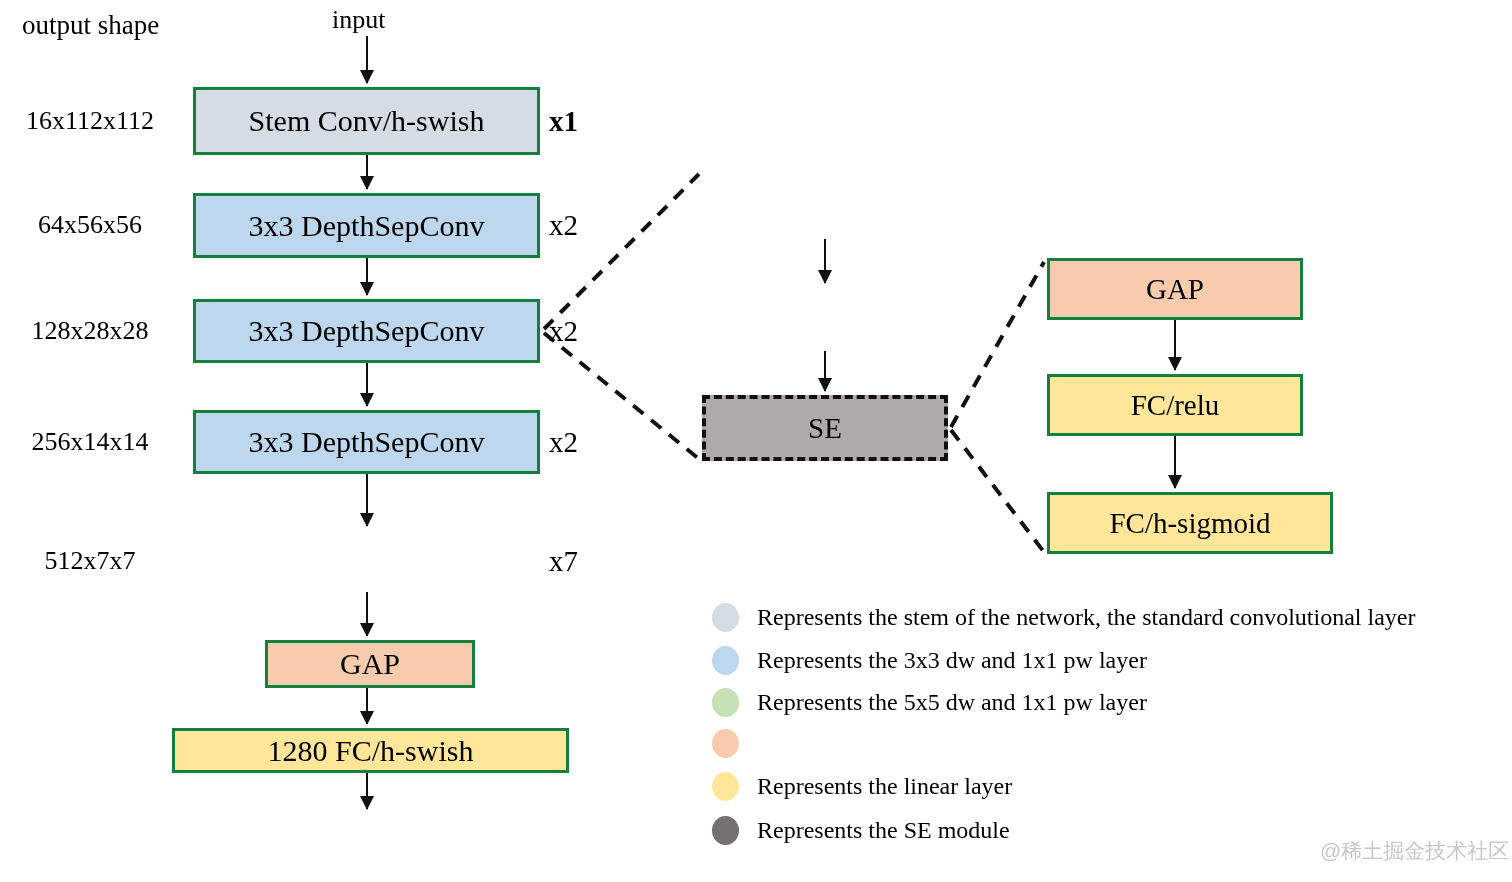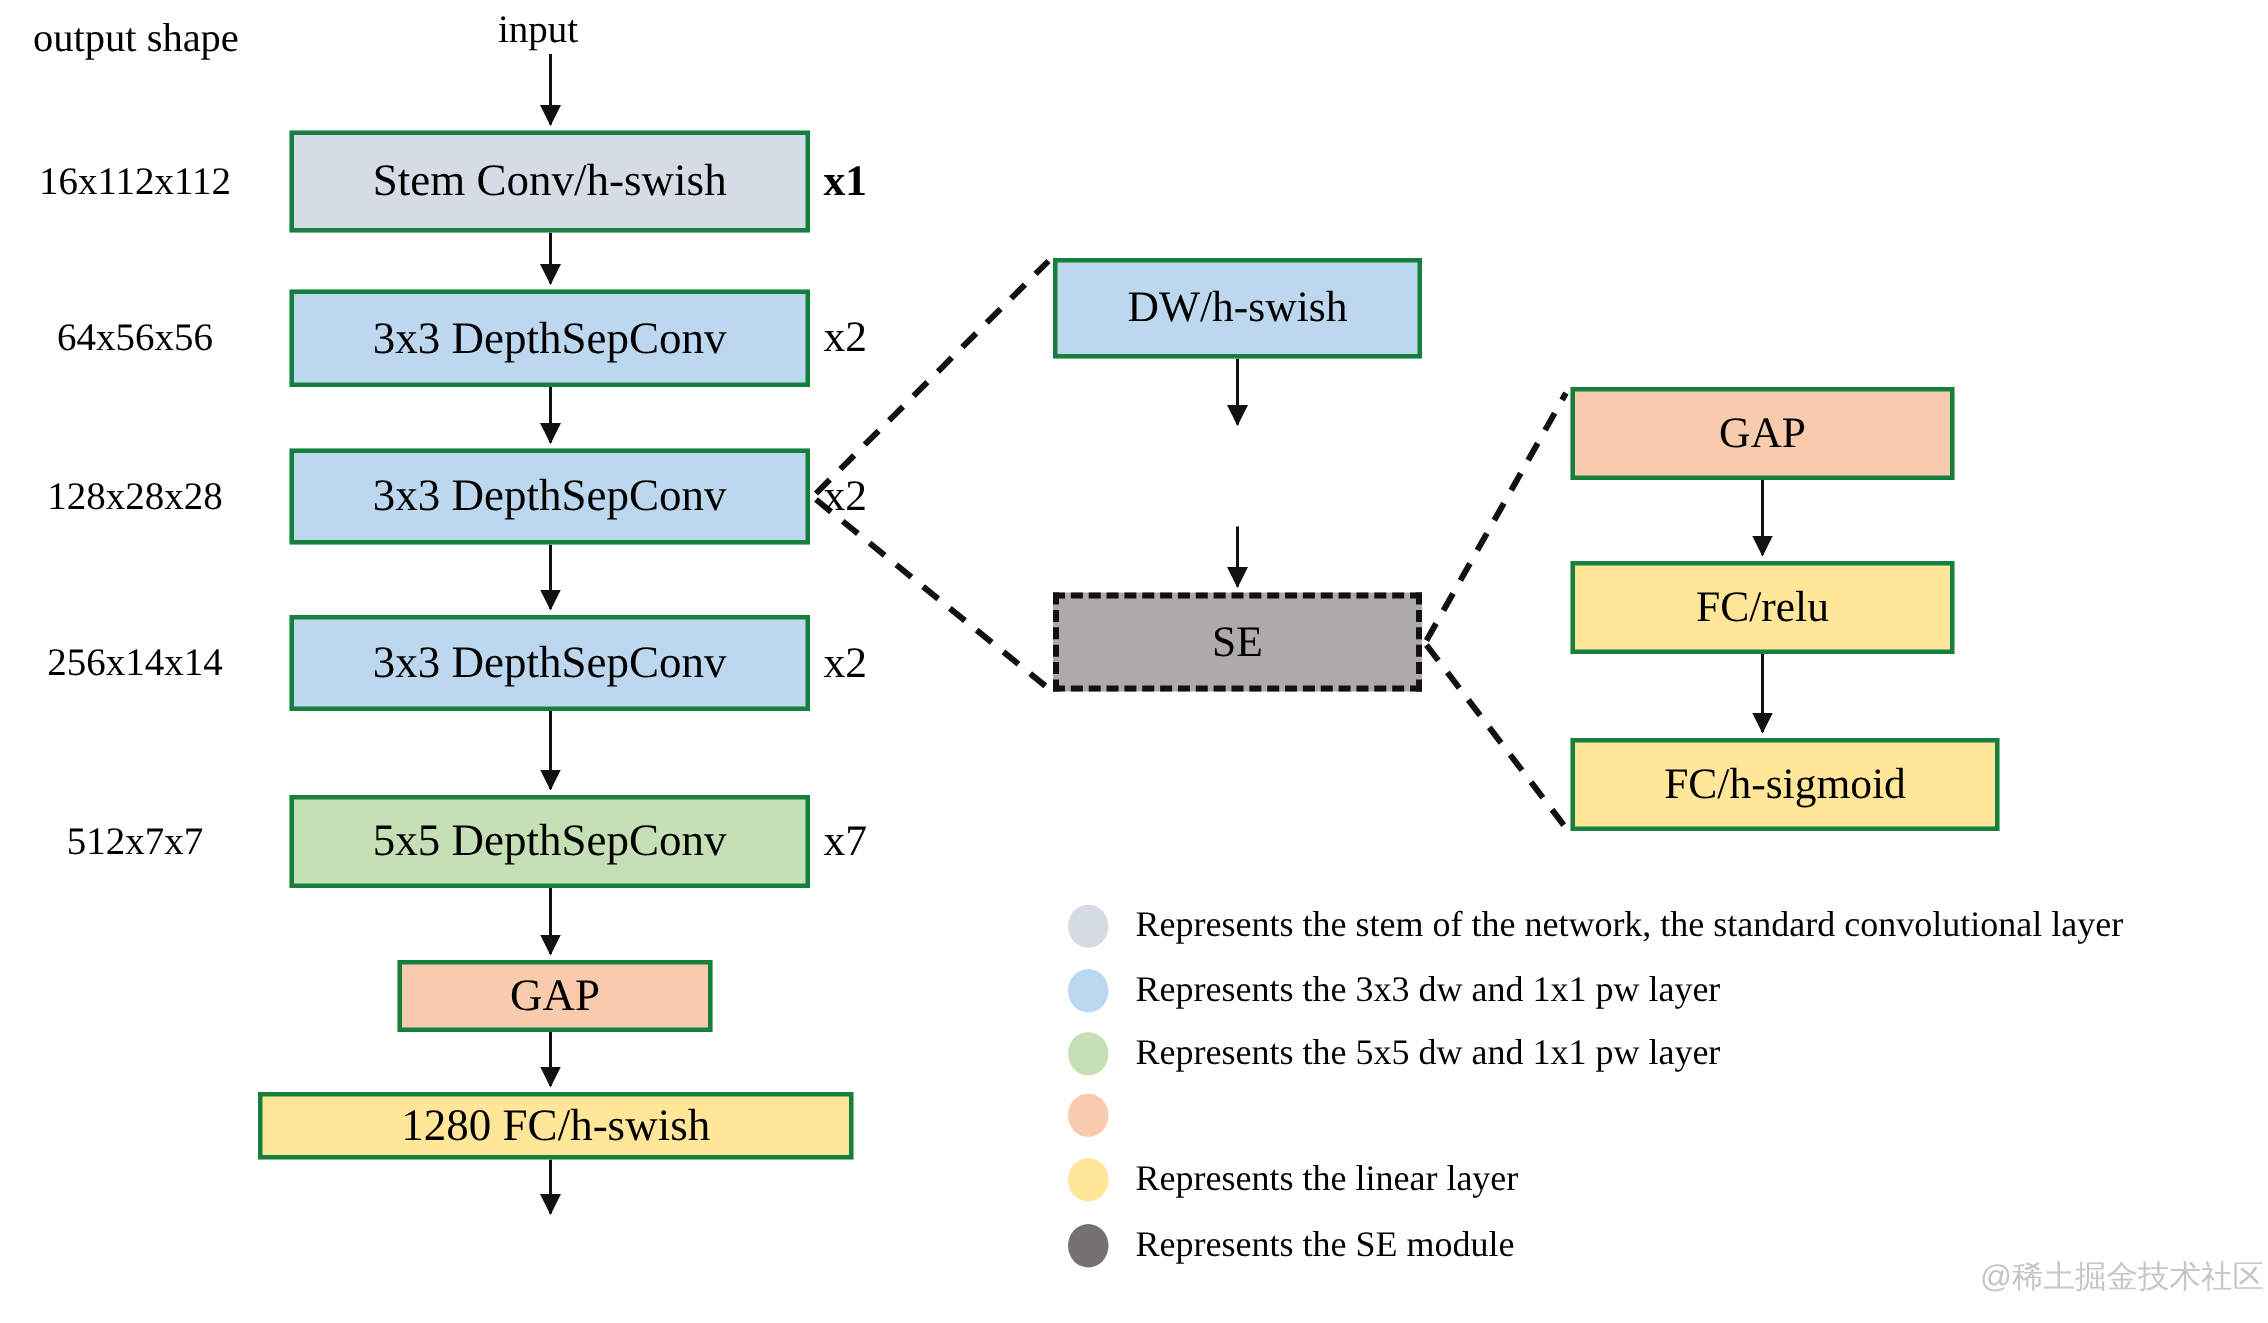--- a/index.html
+++ b/index.html
@@ -133,39 +133,33 @@
   </div>
   <div class="node bb1" style="background-color: rgb(189, 215, 238);">
     <span>3x3 DepthSepConv</span>
   </div>
   <div class="node bb2" style="background-color: rgb(189, 215, 238);">
     <span>3x3 DepthSepConv</span>
   </div>
   <div class="node bb3" style="background-color: rgb(189, 215, 238);">
     <span>3x3 DepthSepConv</span>
   </div>
-  <div class="node bb4" style="background-color: rgb(197, 224, 180);">
-    <span>5x5 DepthSepConv</span>
-  </div>
   <div class="node bb5" style="background-color: rgb(248, 203, 173);">
     <span>GAP</span>
   </div>
   <div class="node bb6" style="background-color: rgb(255, 230, 153);">
     <span>1280 FC/h-swish</span>
   </div>
 
   <div class="rep-label rp0">x1</div>
   <div class="rep-label rp1">x2</div>
   <div class="rep-label rp2">x2</div>
   <div class="rep-label rp3">x2</div>
   <div class="rep-label rp4">x7</div>
 
-  <div class="node detail dd0" style="background-color: rgb(189, 215, 238);">
-    <span>DW/h-swish</span>
-  </div>
   <div class="node detail dashed dd2" style="background-color: rgb(174, 170, 170);">
     <span>SE</span>
   </div>
 
   <div class="node detail sd0" style="background-color: rgb(248, 203, 173);">
     <span>GAP</span>
   </div>
   <div class="node detail sd1" style="background-color: rgb(255, 230, 153);">
     <span>FC/relu</span>
   </div>

